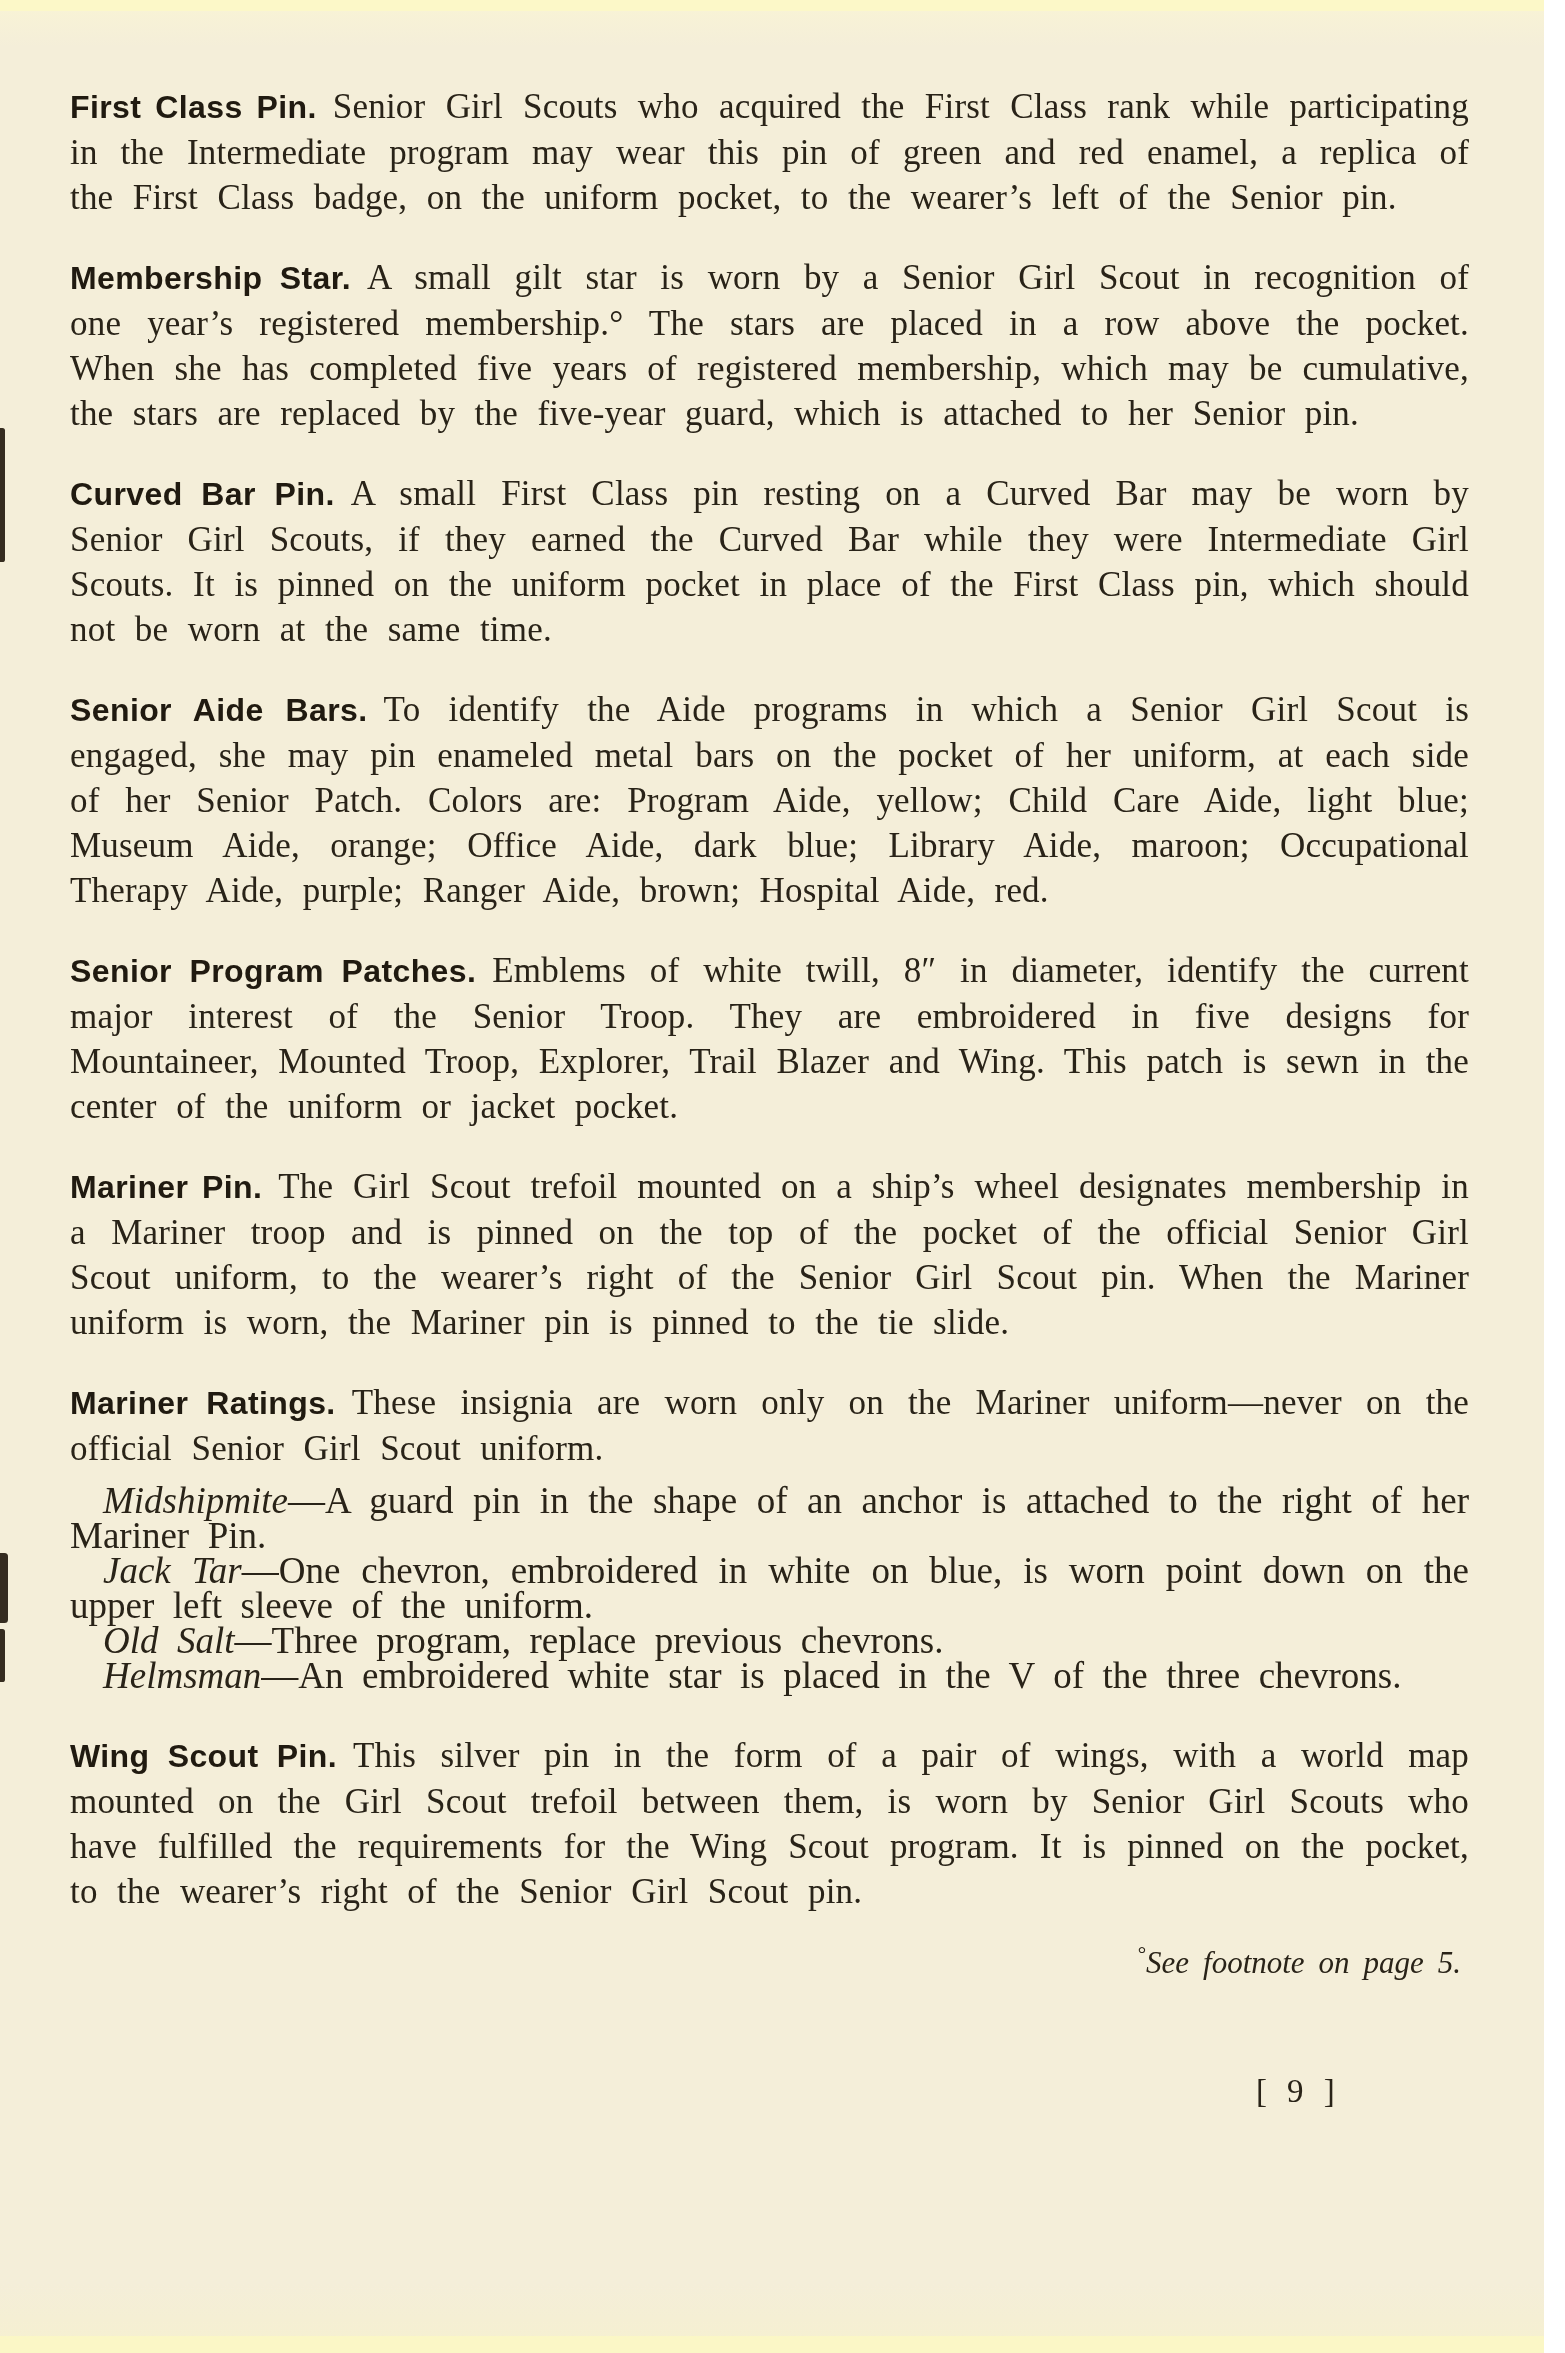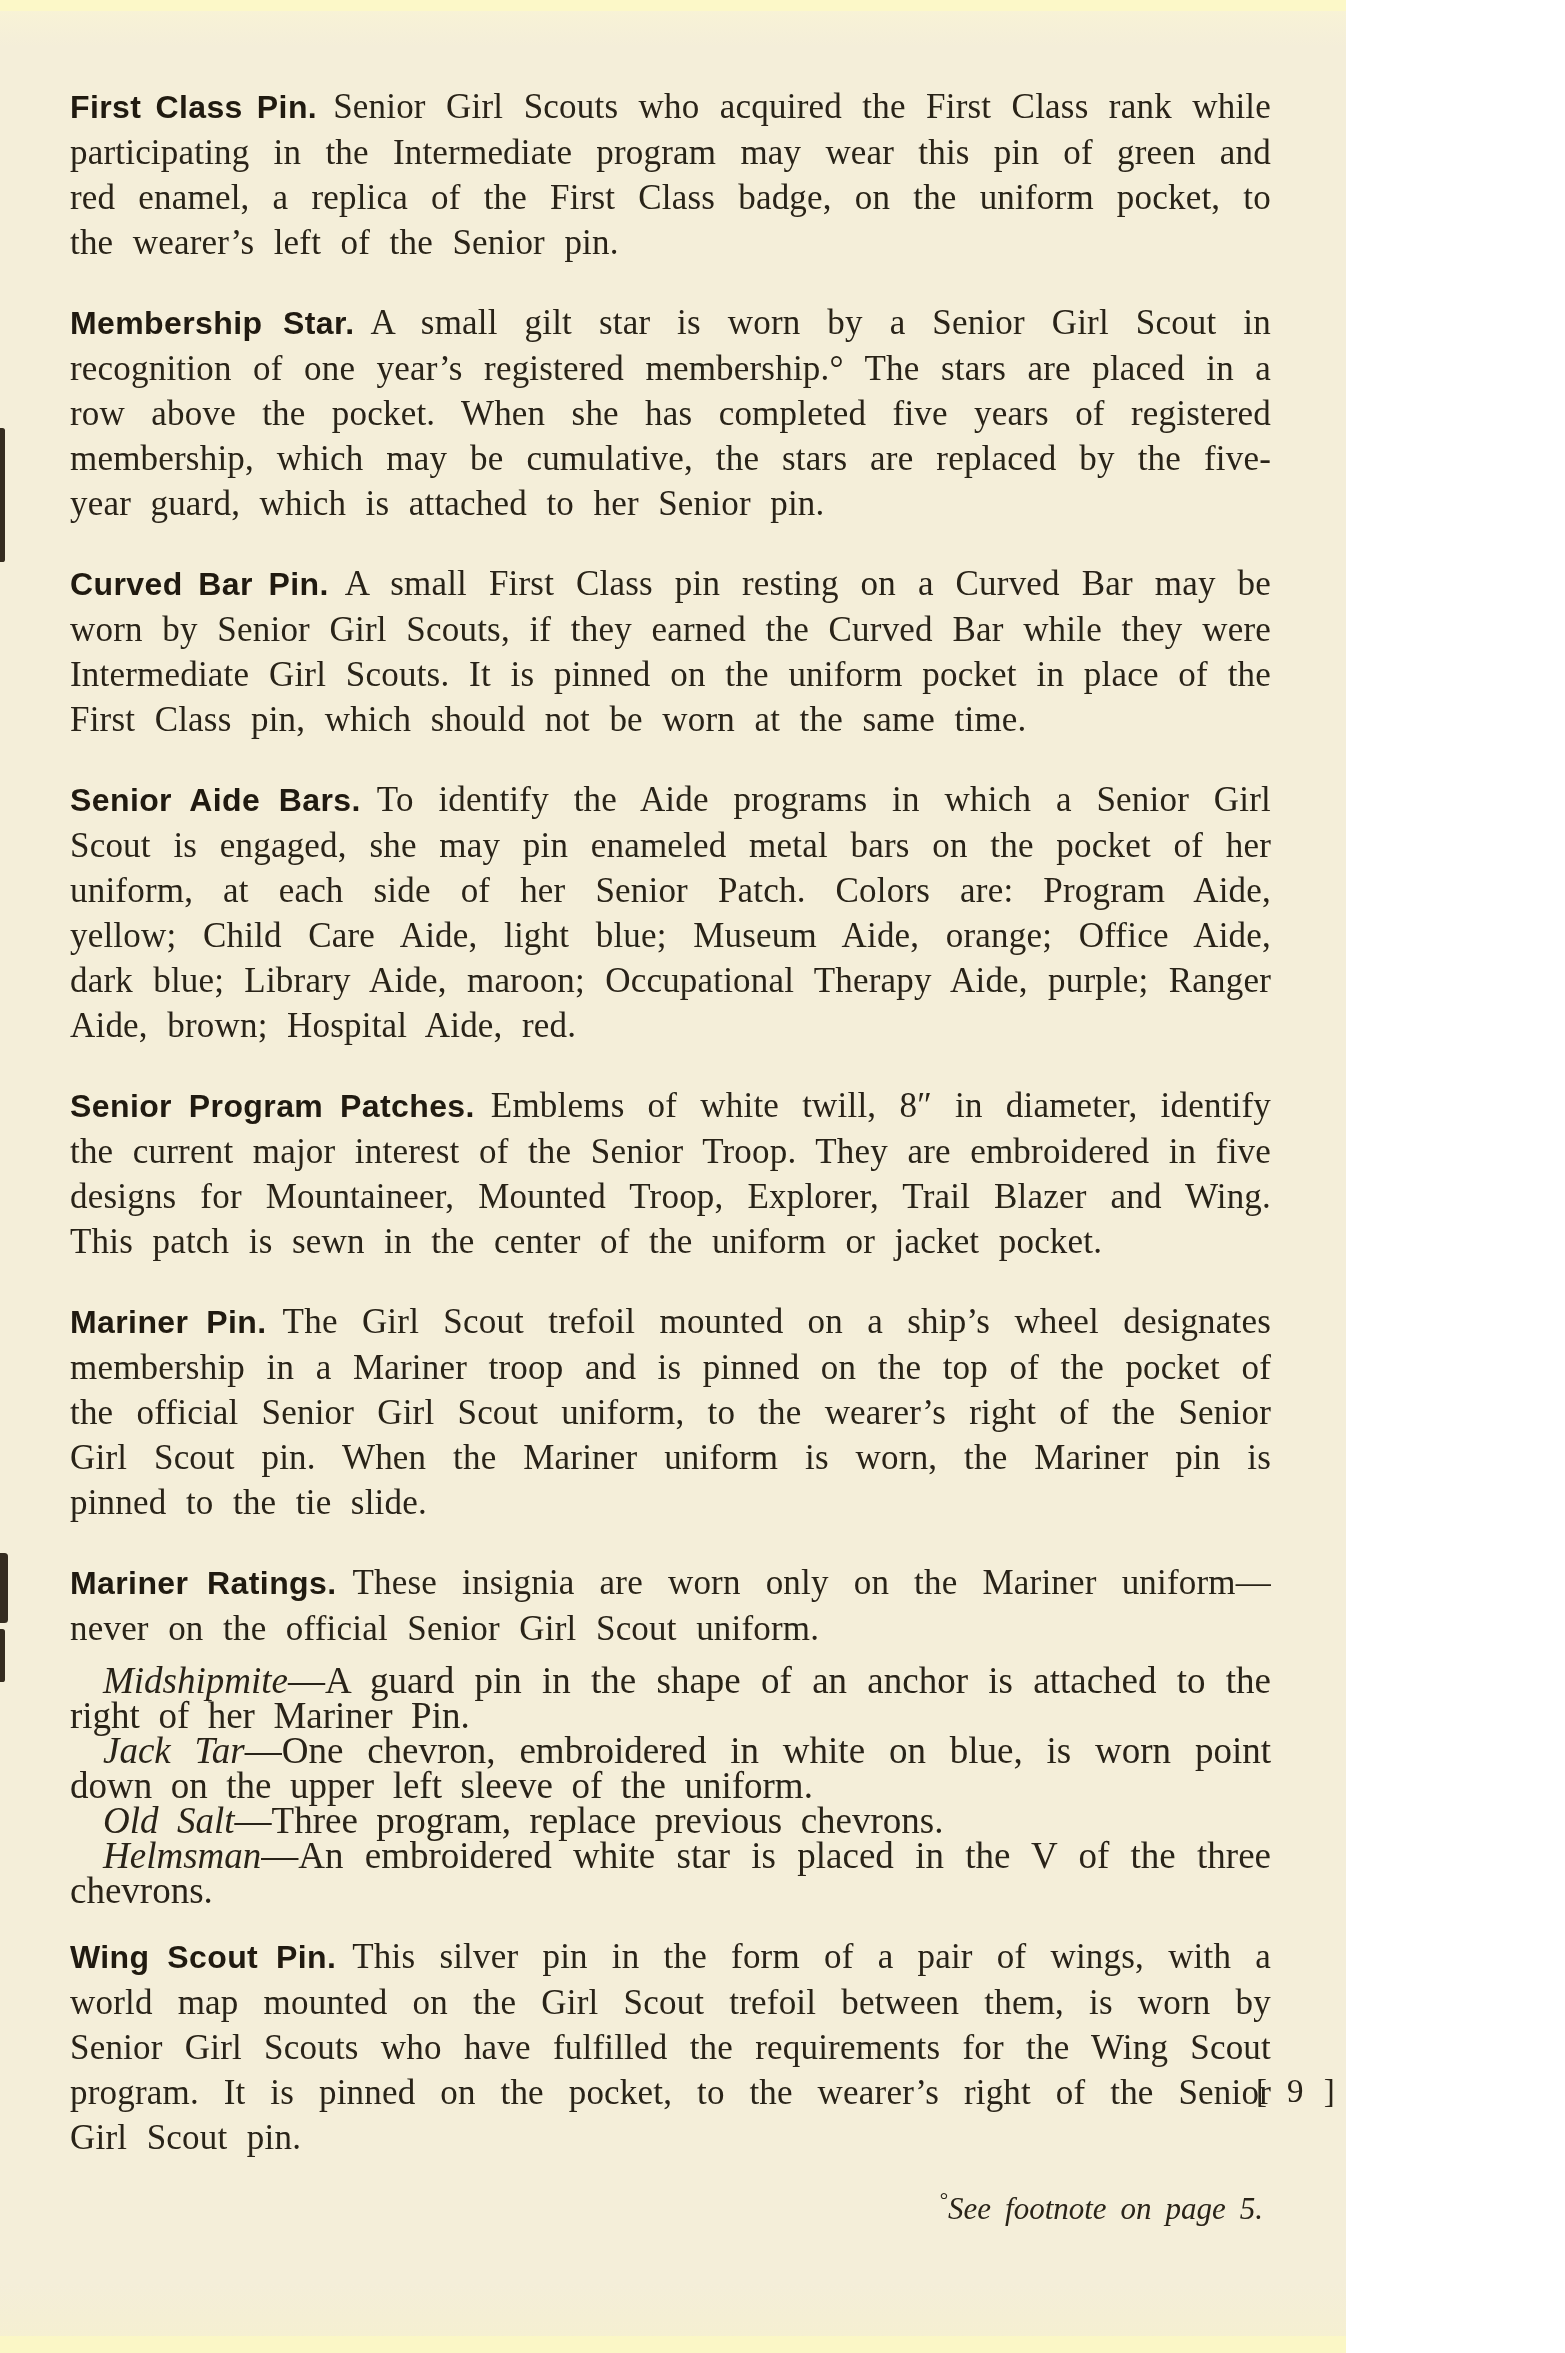--- a/index.html
+++ b/index.html
@@ -1,18 +1,18 @@
 <!DOCTYPE html>
 <html style="font-size:14px"><head>
 <meta charset="utf-8">
 <style>
   html, body { margin: 0; padding: 0; }
   .page {
     position: relative;
-    width: 1346px;
+    width: 1544px;
     height: 2354px;
     background: linear-gradient(180deg, #f9f4d5 0%, #f4eed9 2%, #f4eed9 97%, #f6f0cf 100%);
     overflow: hidden;
     font-family: "Liberation Serif", serif;
     color: #292318;
   }
   .edge-strip { position: absolute; left: 0; width: 100%; }
   .edge-strip.top { top: 0; height: 11.4px; background: #fcf8c8; }
   .edge-strip.bottom { bottom: 0; height: 17.6px; background: #fbf7c6; }
   .binding-mark { position: absolute; left: 0; background: #352c20; }
@@ -49,21 +49,21 @@
   }
   p.rating {
     margin: 0;
     font-size: 37px;
     line-height: 35px;
     text-align: justify;
     word-spacing: 0.25em;
     text-indent: 33px;
   }
   p.rating .term { font-style: italic; }
-  p.wing { margin-top: 26px; margin-bottom: 21px; }
+  p.wing { margin-top: 40px; margin-bottom: 21px; }
   p.footnote {
     margin: 8px;
     font-size: 31px;
     line-height: 39px;
     font-style: italic;
     word-spacing: 0.2em;
     text-align: right;
   }
   p.footnote .fn-marker {
     font-size: 21px;

